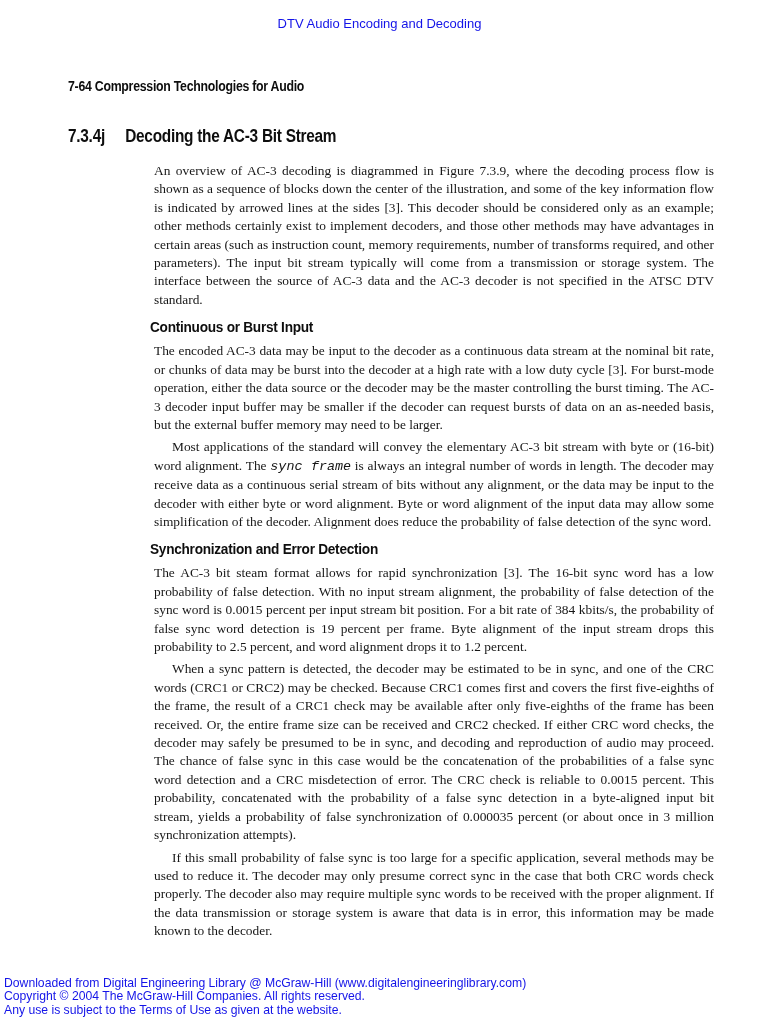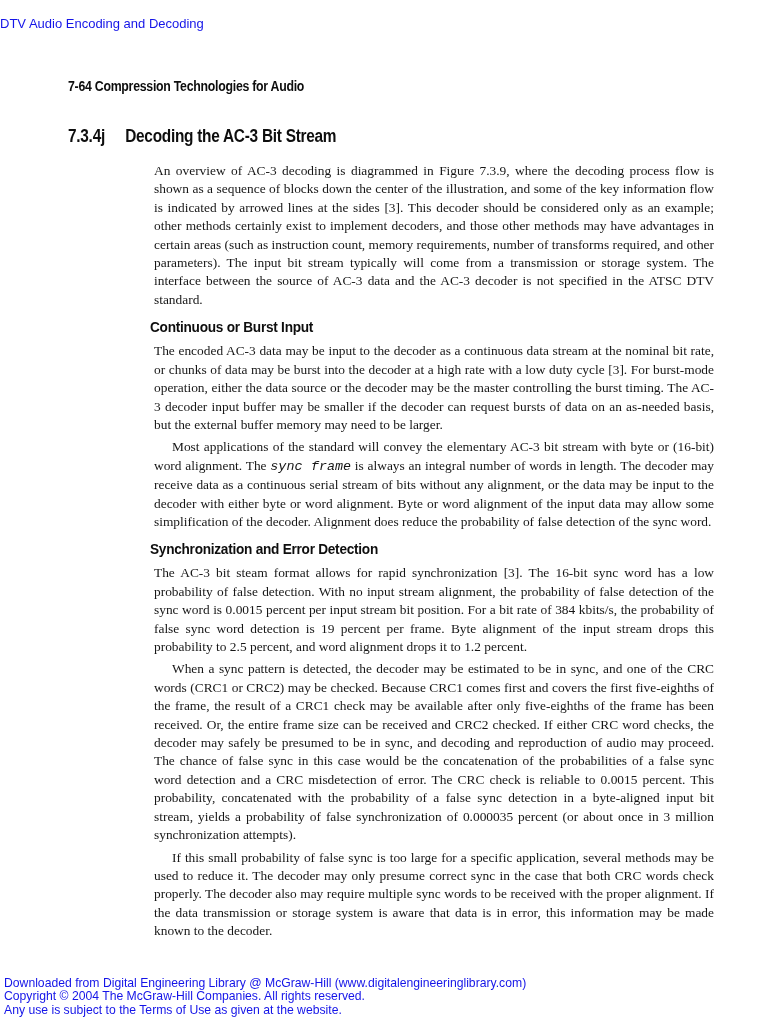--- a/index.html
+++ b/index.html
@@ -7,21 +7,21 @@
   .page {
     position:relative;
     width:759px; height:1024px;
     background:#ffffff;
     font-family:"Liberation Serif","DejaVu Serif",serif;
     color:#161616;
     overflow:hidden;
   }
   .doc-header {
     position:absolute; top:16px; left:0; width:100%;
-    text-align:left;
+    text-align:center;
     font-family:"Liberation Sans","DejaVu Sans",sans-serif;
     font-size:13px; color:#1414e8;
   }
   .running-head {
     position:absolute; top:78px; left:68px;
     font-family:"Liberation Sans","DejaVu Sans",sans-serif;
     font-weight:bold; font-size:14px; letter-spacing:-0.3px;
     transform:scaleX(0.88); transform-origin:0 50%;
     white-space:nowrap; color:#0e0e0e;
   }

